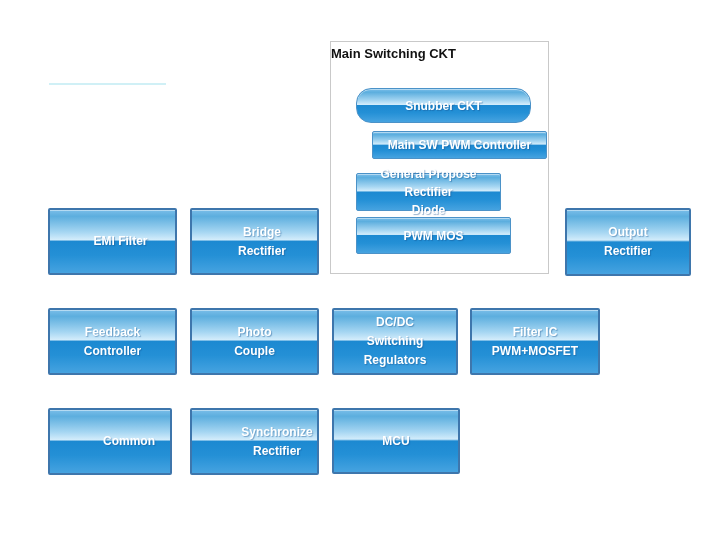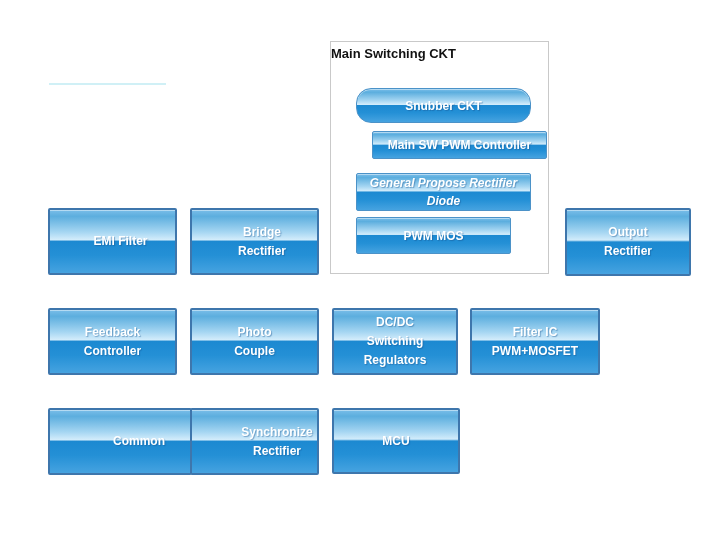--- a/index.html
+++ b/index.html
@@ -67,39 +67,39 @@
 <body>
 
 <div id="screen">
 
   <div class="faint-line"></div>
 
   <div class="group-box">
     <div class="group-title">Main Switching CKT</div>
     <div class="btn inner" style="left:25px; top:46px; width:175px; height:35px;border-radius:15px;">Snubber CKT</div>
     <div class="btn inner" style="left:25px; top:89px; width:175px; height:28px;margin-left:16px;">Main SW PWM Controller</div>
-    <div class="btn inner" style="left:25px; top:131px; width:175px; height:38px;font-style:italic;">General Propose Rectifier
+    <div class="btn inner" style="left:25px; top:131px; width:145px; height:38px;">General Propose Rectifier
 Diode</div>
     <div class="btn inner" style="left:25px; top:175px; width:155px; height:37px;">PWM MOS</div>
   </div>
 
   <div class="btn" style="left:48px;  top:208px; width:129px; height:67px;padding-left:16px;">EMI Filter</div>
   <div class="btn" style="left:190px; top:208px; width:129px; height:67px;padding-left:15px;">Bridge
 Rectifier</div>
   <div class="btn" style="left:565px; top:208px; width:126px; height:68px;">Output
 Rectifier</div>
 
   <div class="btn" style="left:190px; top:308px; width:129px; height:67px;">Photo
 Couple</div>
   <div class="btn" style="left:48px;  top:308px; width:129px; height:67px;">Feedback
 Controller</div>
   <div class="btn" style="left:332px; top:308px; width:126px; height:67px;">DC/DC
 Switching
 Regulators</div>
   <div class="btn" style="left:470px; top:308px; width:130px; height:67px;">Filter IC
 PWM+MOSFET</div>
 
-  <div class="btn" style="left:48px;  top:408px; width:144px; height:67px;padding-left:38px;">Common</div>
+  <div class="btn" style="left:48px;  top:408px; width:124px; height:67px;padding-left:38px;">Common</div>
   <div class="btn" style="left:190px; top:408px; width:129px; height:67px;padding-left:45px;">Synchronize
 Rectifier</div>
   <div class="btn" style="left:332px; top:408px; width:128px; height:66px;">MCU</div>
 
 </div>
 
 </body></html>

